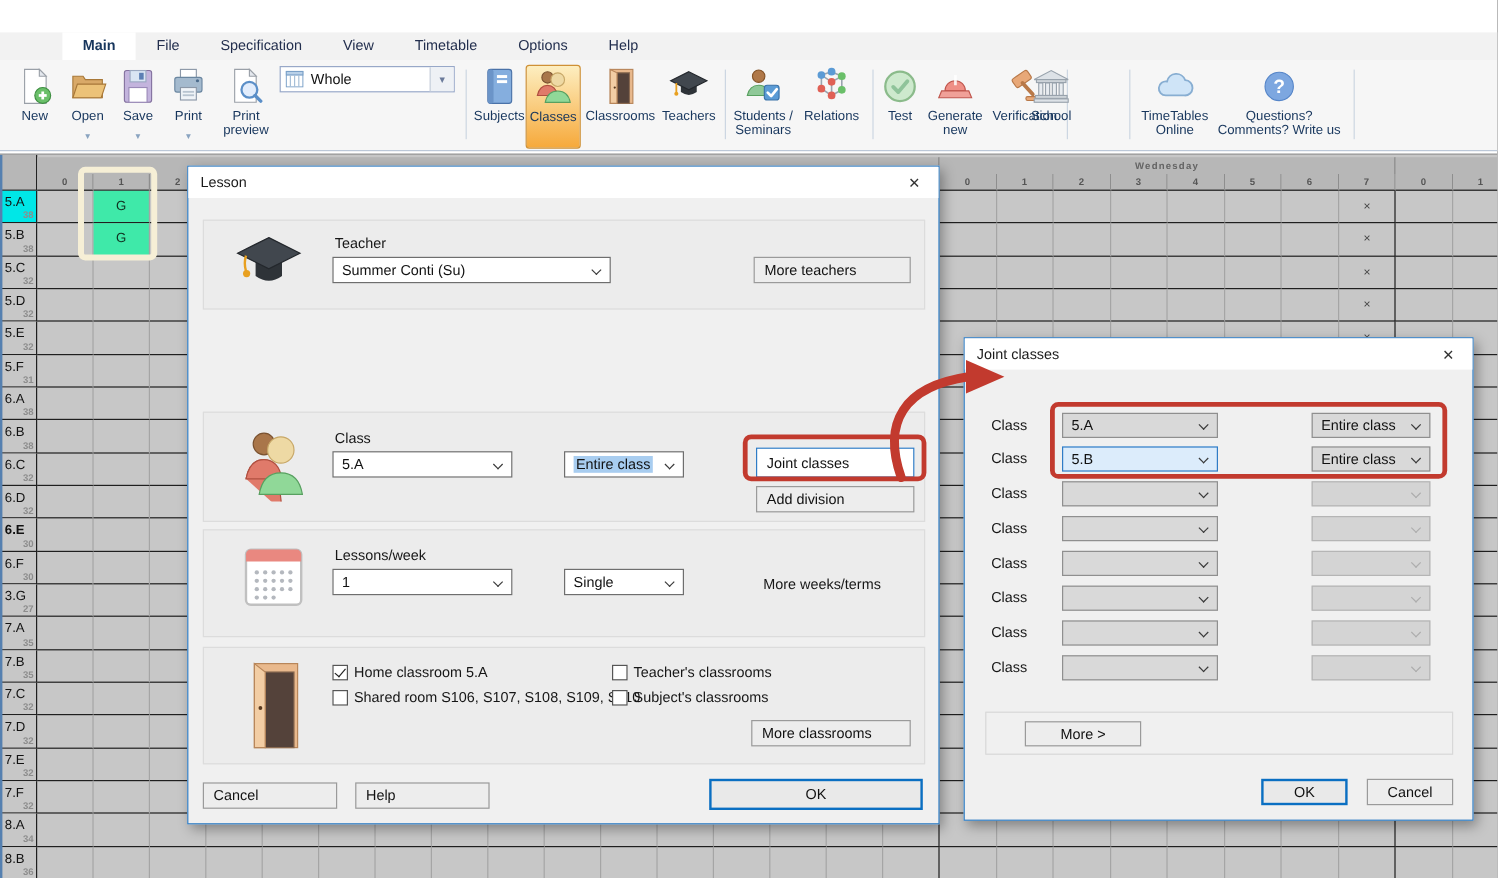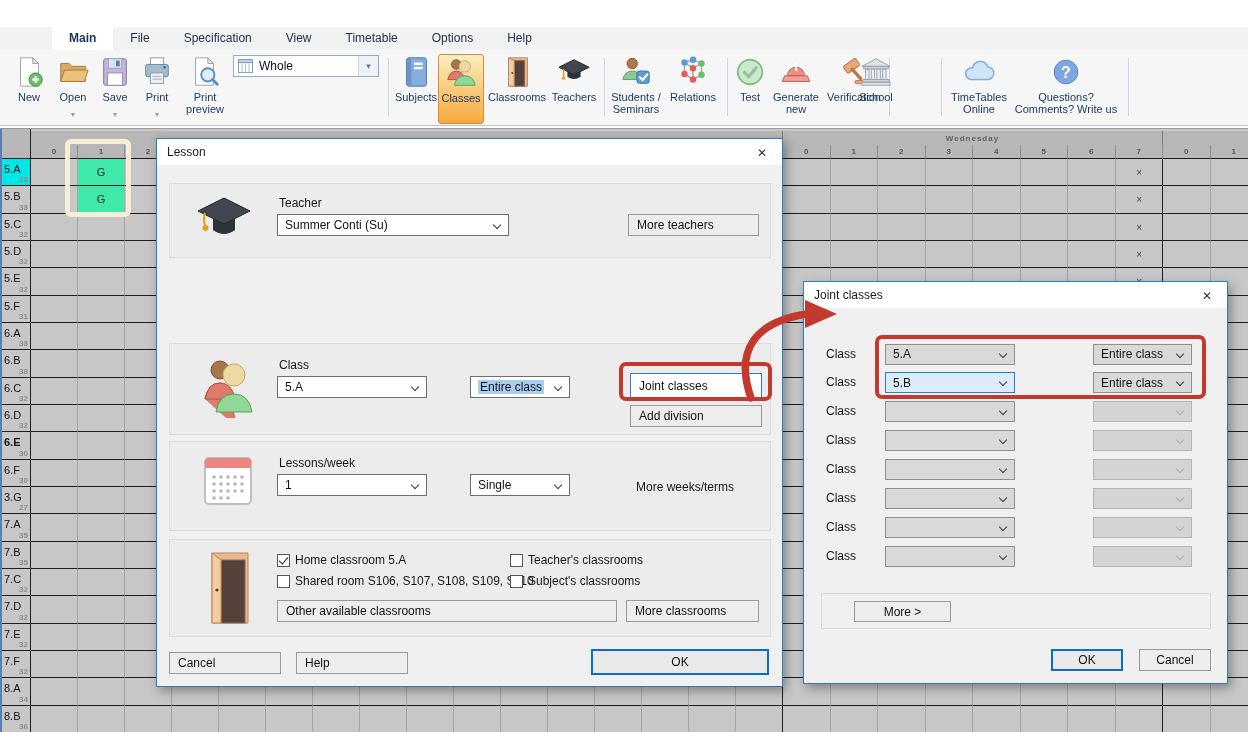--- a/index.html
+++ b/index.html
@@ -1112,23 +1112,20 @@
         <span>Shared room S106, S107, S108, S109, S110</span>
       </div>
       <div class="cb" style="left:340px;top:13px;">
         <span class="box"></span>
         <span>Teacher's classrooms</span>
       </div>
       <div class="cb" style="left:340px;top:34px;">
         <span class="box"></span>
         <span>Subject's classrooms</span>
       </div>
-      <div class="btn" style="left:107px;top:60px;width:340px;">
-        <span>Other available classrooms</span>
-      </div>
       <div class="btn" style="left:456px;top:60px;width:133px;">
         <span>More classrooms</span>
       </div>
     </div>
 
     <div class="btn" style="left:12px;top:513px;width:112px;">
       <span>Cancel</span>
     </div>
     <div class="btn" style="left:139px;top:513px;width:112px;">
       <span>Help</span>

